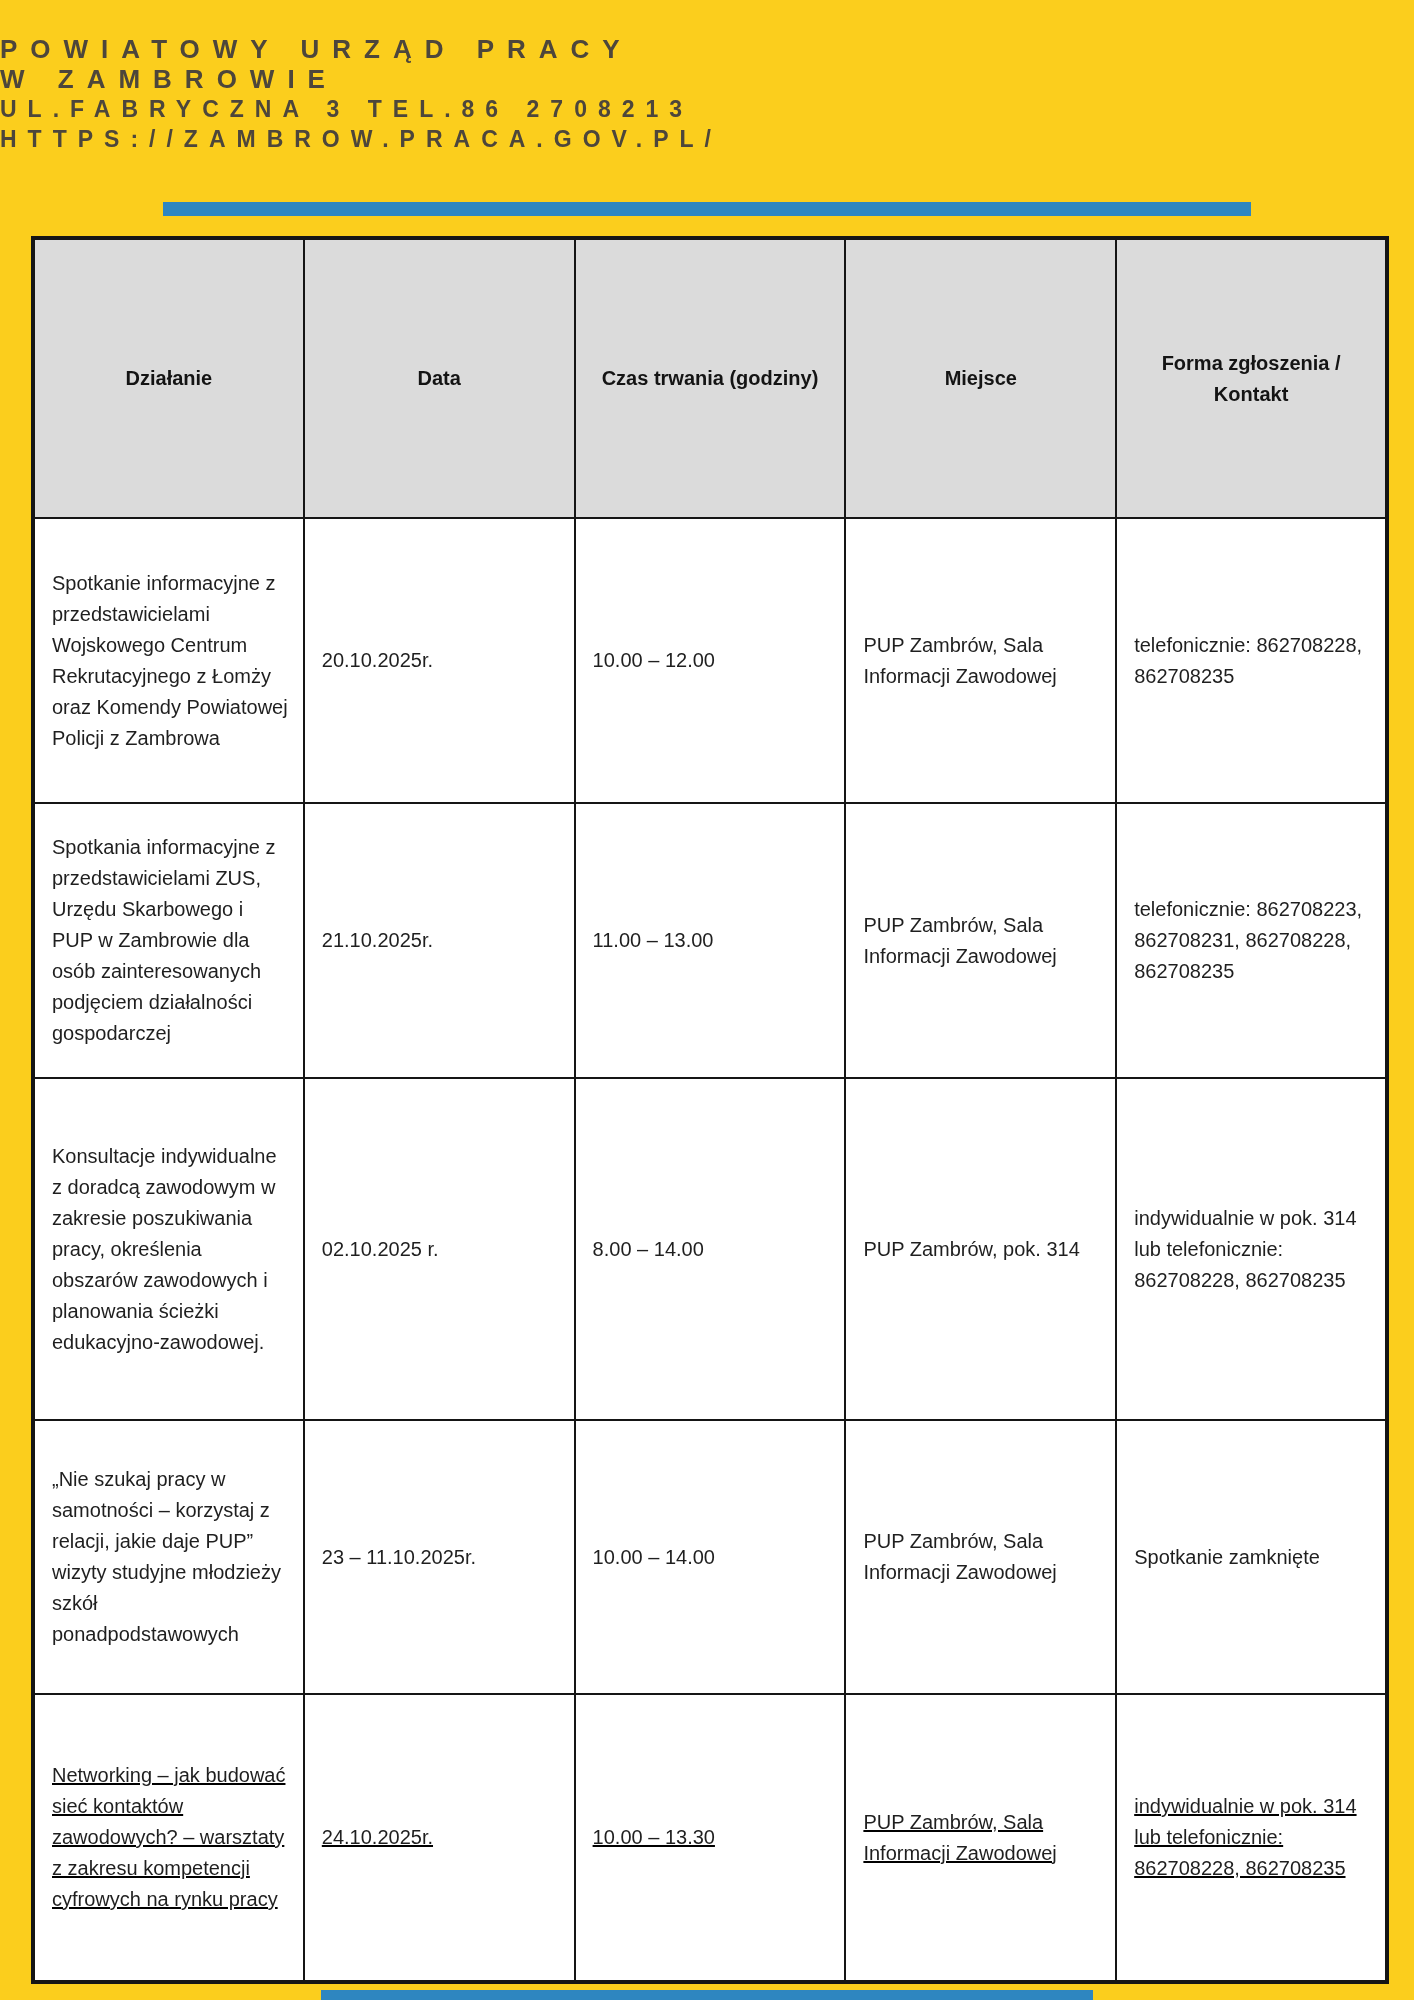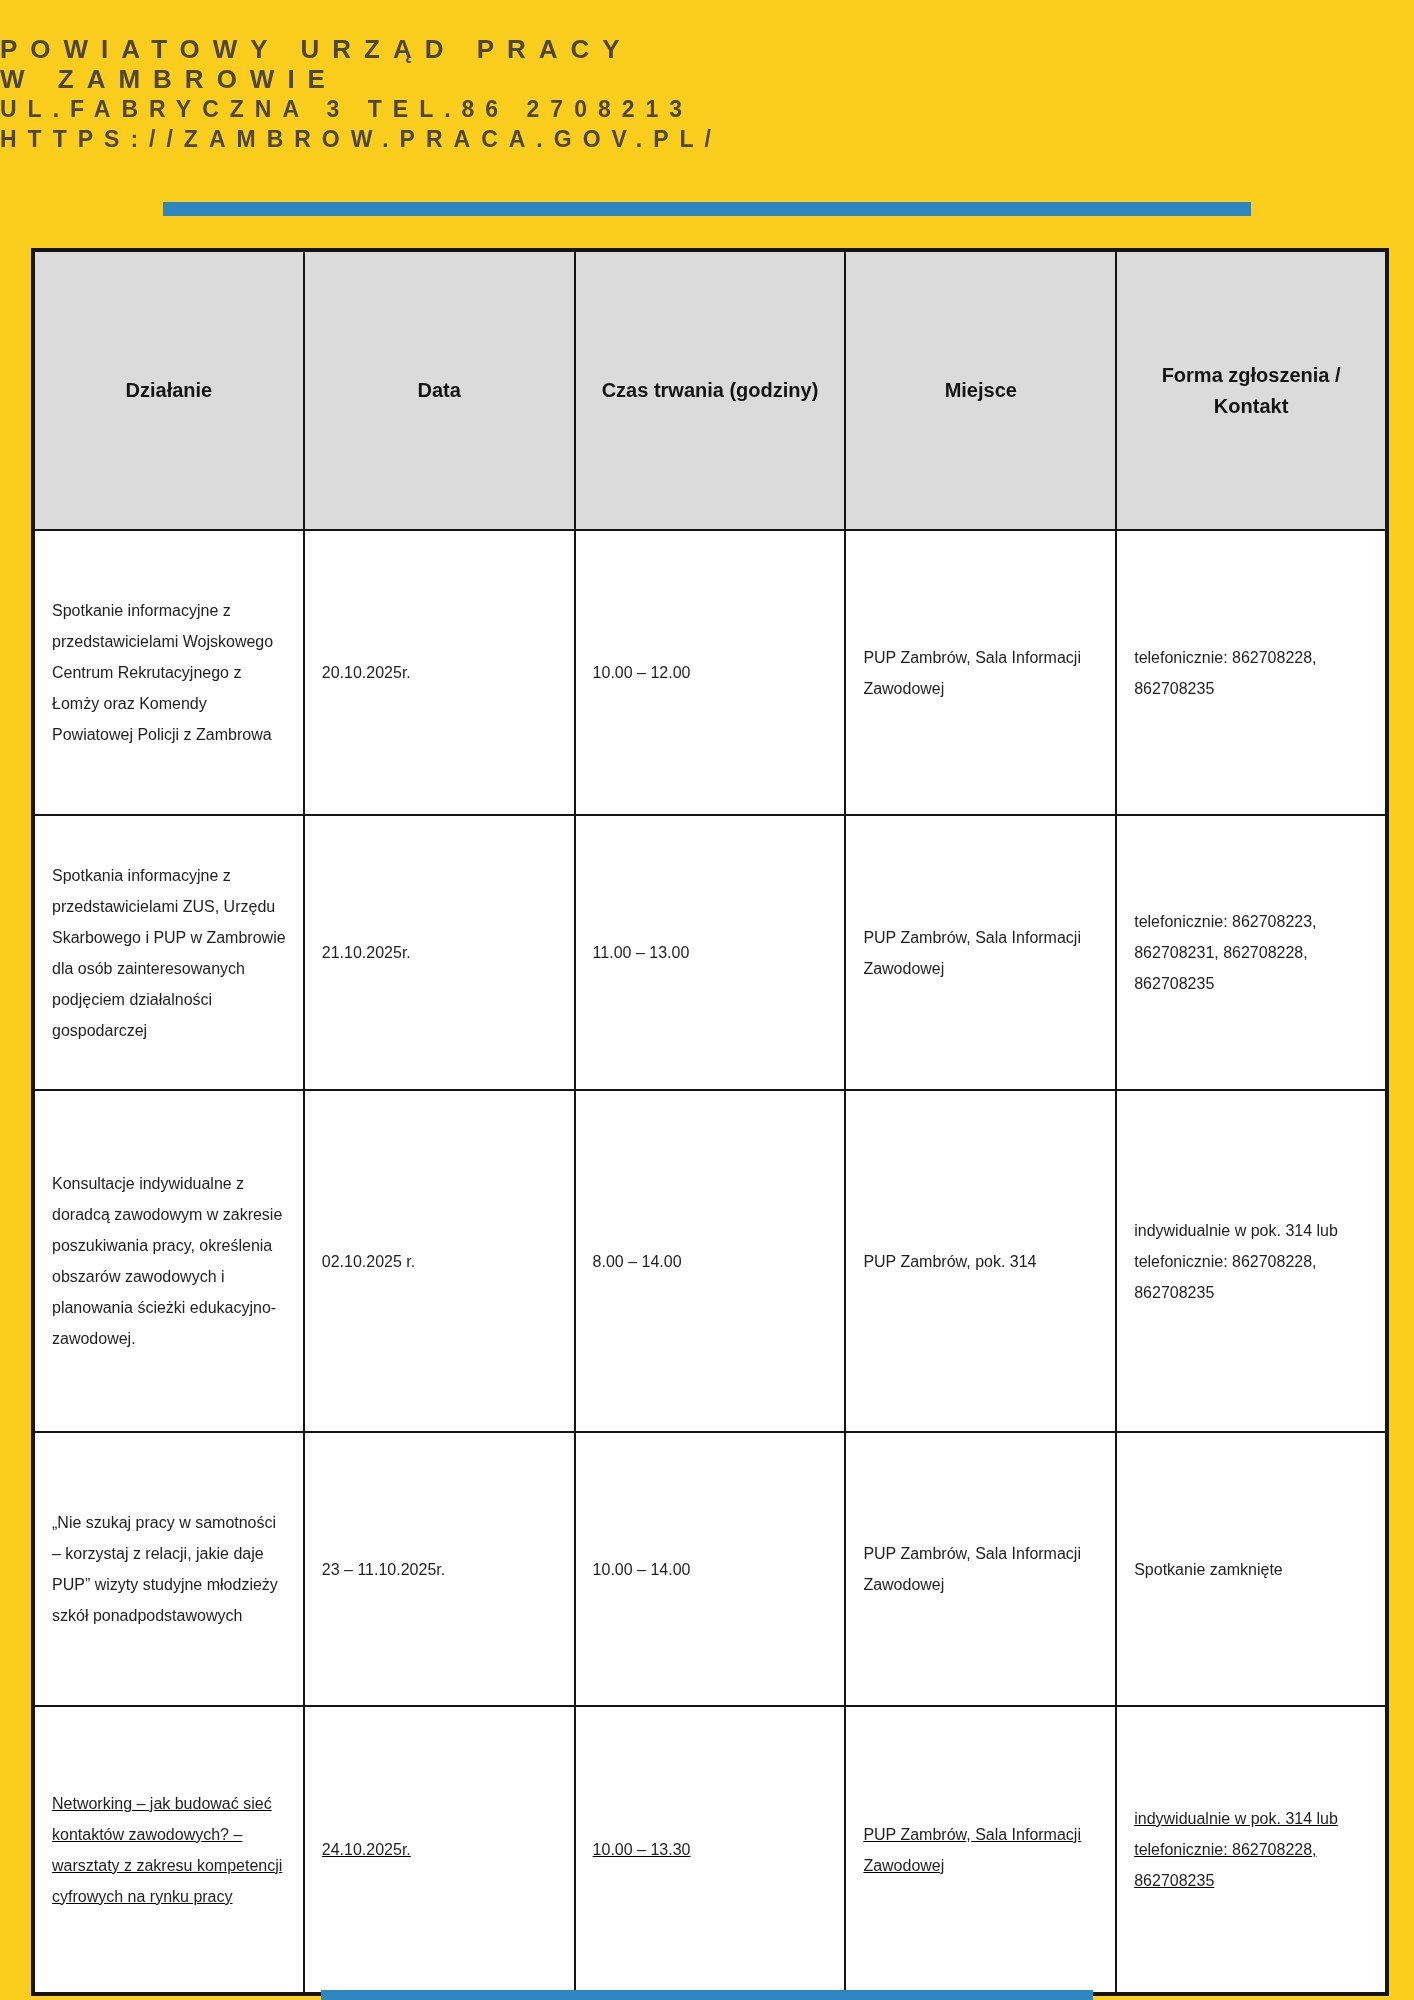--- a/index.html
+++ b/index.html
@@ -41,21 +41,21 @@
     transform: translateX(-50%);
     width: 772px;
     height: 10px;
     background: #2E86C0;
   }
   
   table.schedule {
     border-collapse: collapse;
     table-layout: fixed;
     width: 1358px;
-    margin: 32px 0 0 31px;
+    margin: 20px 0 0 31px;
     background: #ffffff;
     border: 4px solid #151515;
   }
   table.schedule col { width: 20%; }
   table.schedule th,
   table.schedule td {
     border: 2px solid #151515;
     vertical-align: middle;
     text-align: left;
     padding: 10px 14px 10px 17px;
@@ -66,21 +66,21 @@
     color: #141414;
     font-size: 20px;
     font-weight: bold;
     line-height: 31px;
     text-align: center;
     padding: 10px 16px;
   }
   table.schedule td {
     background: #ffffff;
     color: #1f1f1f;
-    font-size: 16px;
+    font-size: 20px;
     font-weight: normal;
     line-height: 31px;
   }
   tr.hdr-row { height: 280px; }
   tr.row-1   { height: 285px; }
   tr.row-2   { height: 275px; }
   tr.row-3   { height: 342px; }
   tr.row-4   { height: 274px; }
   tr.row-5   { height: 288px; text-decoration: underline; }
 </style>

